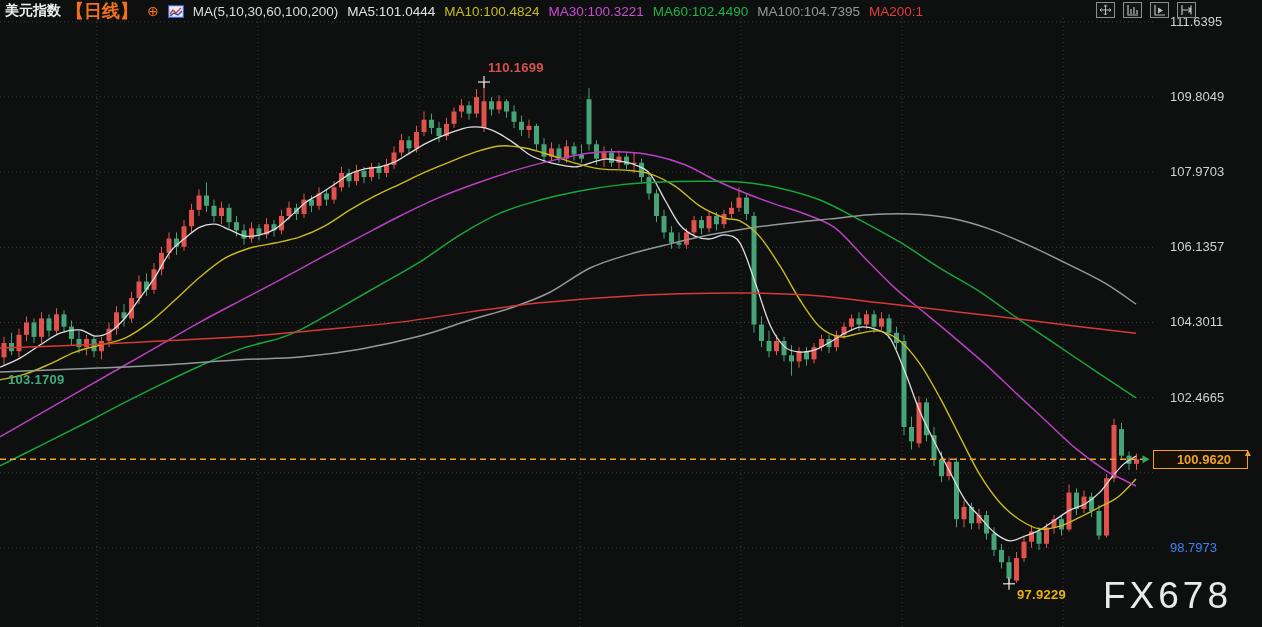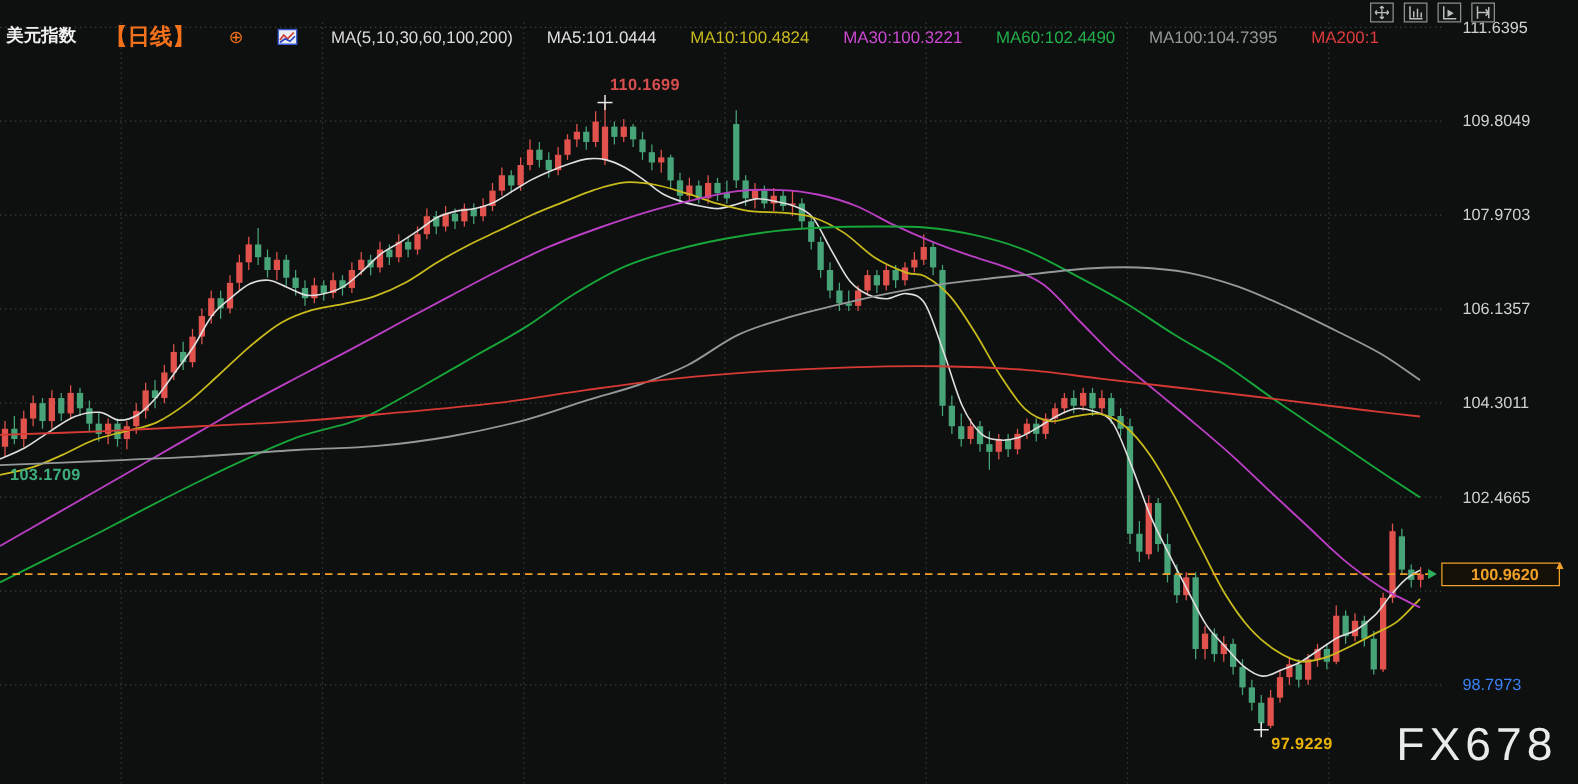--- a/index.html
+++ b/index.html
@@ -1,41 +1,41 @@
 <!DOCTYPE html>
 <html><head>
 <meta charset="utf-8">
 <style>
   html,body{margin:0;padding:0;background:#0e100f;}
   #app{position:relative;width:1262px;height:627px;background:#0e100f;overflow:hidden;
        font-family:"Liberation Sans",sans-serif;}
   #chart-svg{position:absolute;left:0;top:0;}
   
-  #header{position:absolute;left:5px;top:20px;height:18px;display:flex;align-items:center;
-          gap:27px;font-size:13px;white-space:nowrap;z-index:5;}
+  #header{position:absolute;left:5px;top:2px;height:18px;display:flex;align-items:center;
+          gap:9px;font-size:13px;white-space:nowrap;z-index:5;}
   .sym{color:#efefef;font-weight:bold;font-size:14px;}
   .period{color:#f4711c;font-weight:bold;font-size:18px;}
   .add-ic{color:#f4711c;font-size:14px;line-height:1;}
   .ma-group{color:#dcdcdc;font-size:13.5px;}
   .ma-val{font-size:13.5px;}
   
   #toolbar{position:absolute;top:2px;left:1096px;display:flex;gap:8px;z-index:5;}
   .tool-btn{width:19px;height:16px;border:1px solid #8a8f8c;background:#131514;display:flex;
             align-items:center;justify-content:center;cursor:pointer;box-sizing:border-box;}
   
   .y-label{position:absolute;left:1170px;font-size:13px;color:#cfd2d2;z-index:4;}
   
   #price-tag{position:absolute;left:1153px;width:86px;height:15px;border:1.5px solid #f0a028;
              background:#141006;color:#f0a028;font-size:13px;font-weight:bold;
              text-align:center;padding:1px 0 1px 7px;z-index:6;}
   #price-arrow{position:absolute;left:1243px;font-size:10px;color:#f0a028;z-index:6;}
   
   .anno{position:absolute;font-weight:bold;font-size:13px;z-index:4;letter-spacing:.3px;}
   
-  #watermark{position:absolute;right:16px;bottom:10px;font-size:37px;color:#e9ebeb;
+  #watermark{position:absolute;right:30px;bottom:10px;font-size:37px;color:#e9ebeb;
              letter-spacing:4px;z-index:3;font-weight:400;}
 </style>
 </head>
 <body>
 
 <div id="app">
 
   <svg id="chart-svg" width="1262" height="627">
       <line x1="0" y1="21.832912999999916" x2="1155" y2="21.832912999999916" stroke="#3a403d" stroke-width="1" stroke-dasharray="1,3"></line>
       <line x1="0" y1="96.99647499999969" x2="1155" y2="96.99647499999969" stroke="#3a403d" stroke-width="1" stroke-dasharray="1,3"></line>

